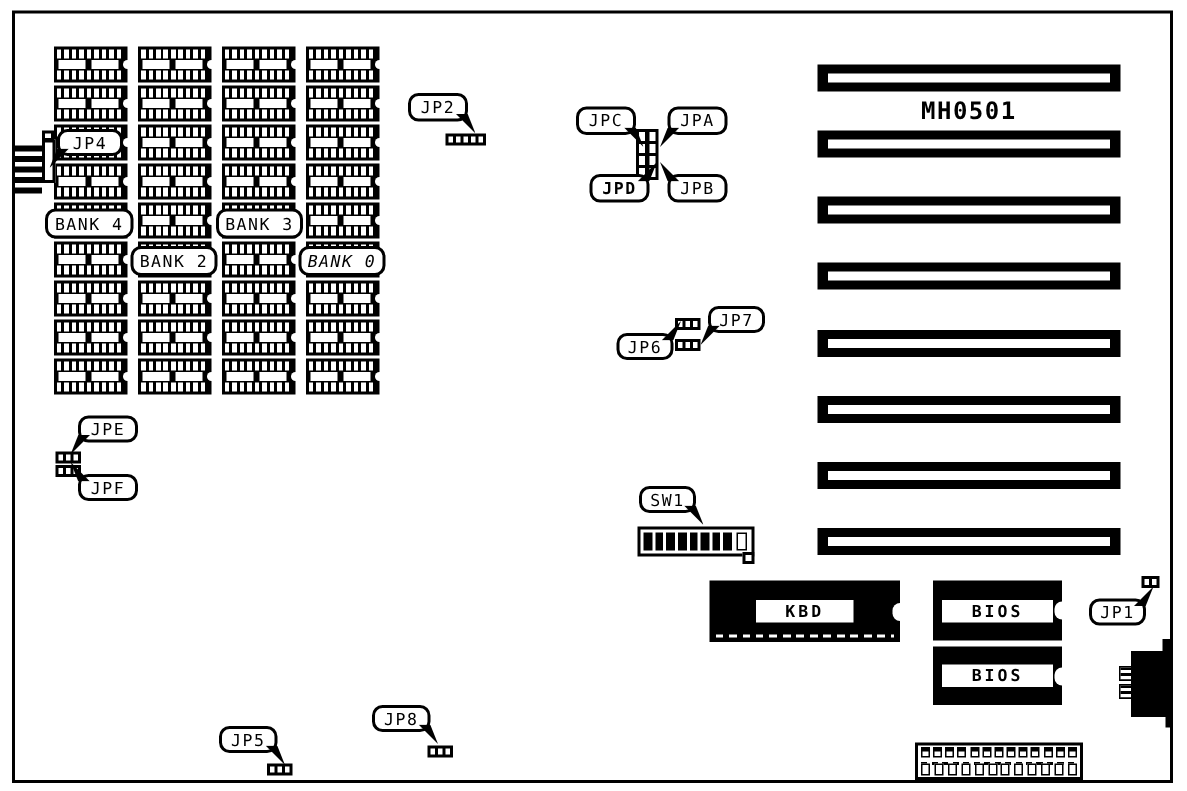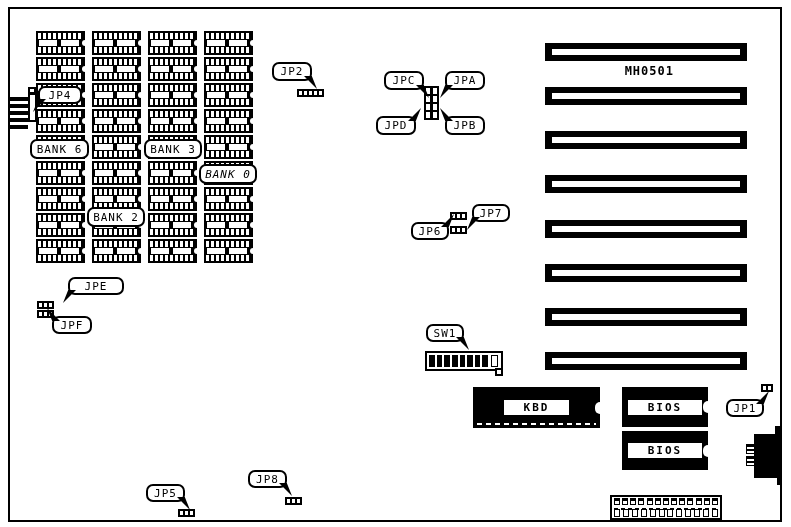--- a/index.html
+++ b/index.html
@@ -33,22 +33,22 @@
   .pinrow .pin{display:block;width:3px;height:4px;background:#fff;}
   .pingrid{position:absolute;background:#000;display:grid;grid-template-columns:1fr 1fr;
       gap:2px 3px;padding:2px;z-index:2;}
   .pingrid .gpin{display:block;background:#fff;}
 
   
   .slots{position:absolute;left:545px;top:43px;width:202px;height:327px;
       display:flex;flex-direction:column;justify-content:space-between;}
   .slot{position:relative;display:block;width:202px;height:18px;background:#000;}
   .slot::before{content:'';position:absolute;left:7px;right:7px;top:6px;height:6px;background:#fff;}
-  .model{position:absolute;left:580px;top:64px;width:94px;text-align:right;
-      font-size:12px;font-weight:bold;letter-spacing:1px;}
+  .model{position:absolute;left:614px;top:64px;width:94px;text-align:left;
+      font-size:16px;font-weight:bold;letter-spacing:1px;}
 
   
   .swbody{position:absolute;left:425px;top:351px;width:78px;height:20px;border:2px solid #000;background:#fff;}
   .sw-row{position:absolute;left:2px;top:2px;bottom:2px;right:13px;display:flex;gap:2px;}
   .sw-on{display:block;flex:1;background:#000;}
   .sw-off{position:absolute;right:3px;top:2px;bottom:2px;width:7px;border:1px solid #000;background:#fff;}
   .sw-corner{position:absolute;right:-2px;bottom:-7px;width:8px;height:8px;border:2px solid #000;background:#fff;}
 
   
   .npu{position:absolute;left:285px;top:372px;width:125px;height:46px;background:#000;}
@@ -408,26 +408,26 @@
         <div class="mid">
           <i></i>
           <i></i>
         </div>
         <div class="pins bot"></div>
         <div class="notch"></div>
       </div>
     </div>
 
   <div class="callout" style="left:30px;top:139px;width:59px;height:20px;">
-    <span>BANK 6</span>
+    <span>BANK 4</span>
     </div>
   <div class="callout" style="left:144px;top:139px;width:58px;height:20px;">
     <span>BANK 3</span>
     </div>
-  <div class="callout" style="left:87px;top:164px;width:58px;height:20px;margin-top:43px;">
+  <div class="callout" style="left:87px;top:164px;width:58px;height:20px;">
     <span>BANK 2</span>
     </div>
   <div class="callout" style="left:199px;top:164px;width:58px;height:20px;font-style:italic;">
     <span>BANK 0</span>
     </div>
 
   <div class="lc-fingers" style="left:10px;top:97px;">
       <i class="lc-bar"></i>
       <i class="lc-bar"></i>
       <i class="lc-bar"></i>
@@ -464,21 +464,21 @@
       <i class="gpin"></i>
     </div>
   <div class="callout" style="left:384px;top:71px;width:40px;height:19px;text-align:right;">
     <span>JPC</span>
       <i class="tail br"></i>
     </div>
   <div class="callout" style="left:445px;top:71px;width:40px;height:19px;">
     <span>JPA</span>
       <i class="tail bl"></i>
     </div>
-  <div class="callout" style="left:376px;top:116px;width:40px;height:19px;">
+  <div class="callout" style="left:393px;top:116px;width:40px;height:19px;font-weight:bold;">
     <span>JPD</span>
       <i class="tail tr"></i>
     </div>
   <div class="callout" style="left:445px;top:116px;width:40px;height:19px;">
     <span>JPB</span>
       <i class="tail tl"></i>
     </div>
 
   <div class="slots">
       <i class="slot"></i>
@@ -514,21 +514,21 @@
   <div class="pinrow" style="left:37px;top:301px;">
       <i class="pin"></i>
       <i class="pin"></i>
       <i class="pin"></i>
     </div>
   <div class="pinrow" style="left:37px;top:310px;">
       <i class="pin"></i>
       <i class="pin"></i>
       <i class="pin"></i>
     </div>
-  <div class="callout" style="left:52px;top:277px;width:56px;height:18px;margin-left:16px;">
+  <div class="callout" style="left:52px;top:277px;width:40px;height:18px;">
     <span>JPE</span>
       <i class="tail bl"></i>
     </div>
   <div class="callout" style="left:52px;top:316px;width:40px;height:18px;">
     <span>JPF</span>
       <i class="tail tl"></i>
     </div>
 
   <div class="callout" style="left:426px;top:324px;width:38px;height:18px;">
     <span>SW1</span>

